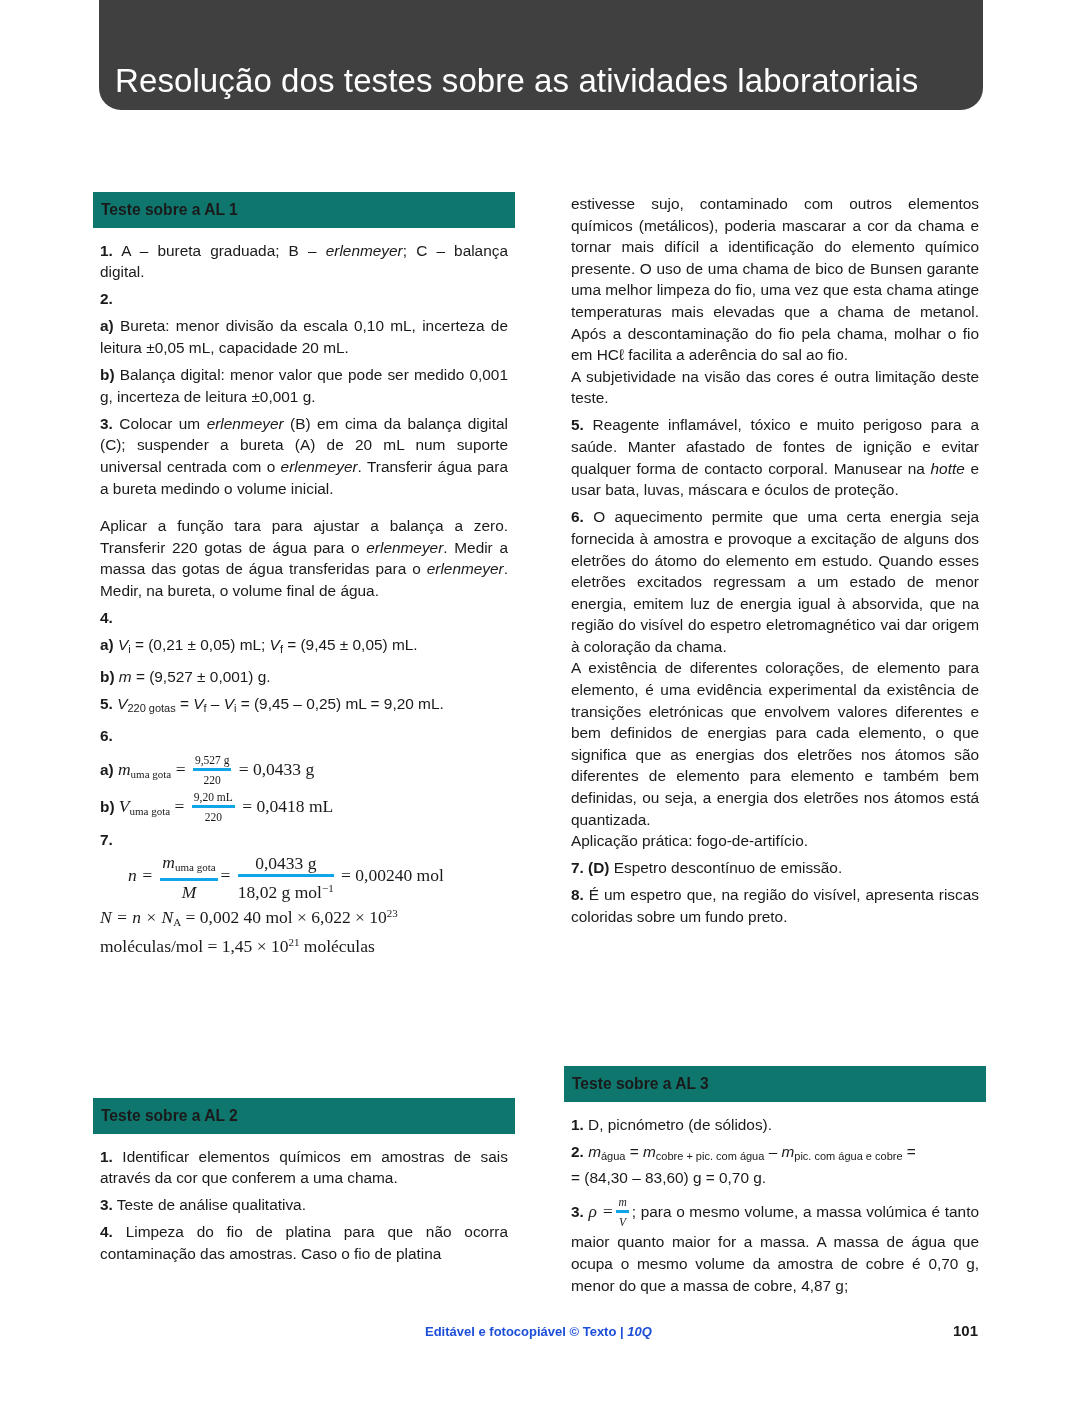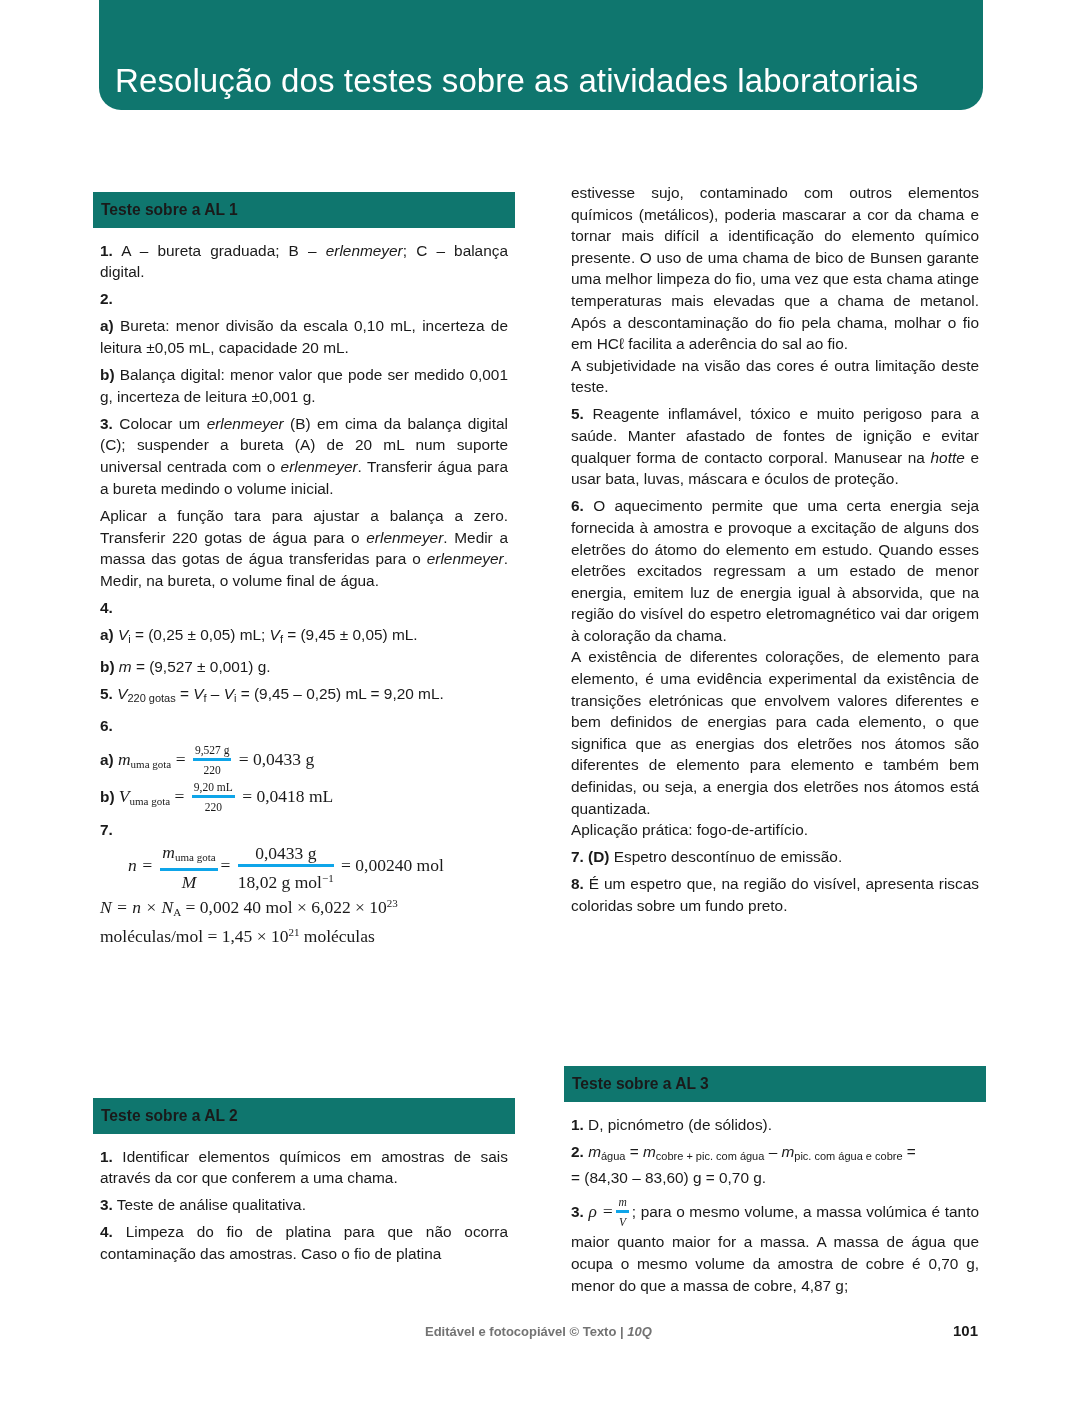--- a/index.html
+++ b/index.html
@@ -1,70 +1,70 @@
 <!DOCTYPE html>
 <html><head>
 <meta charset="utf-8">
 <style>
   html, body { margin: 0; padding: 0; background: #ffffff; }
   body { width: 1080px; height: 1405px; position: relative; overflow: hidden;
          font-family: "Liberation Sans", sans-serif; color: #1a1a1a; }
   .banner { position: absolute; left: 99px; top: 0; width: 884px; height: 110px;
-            background: #0f766e; border-radius: 0 0 22px 22px; }
+            background: #404040; border-radius: 0 0 22px 22px; }
   .banner-title { position: absolute; left: 16px; bottom: 10px; color: #ffffff;
                   font-size: 33px; letter-spacing: 0.1px; }
   .col { position: absolute; width: 408px; font-size: 15.4px; line-height: 21.6px; }
   .col p { margin: 0 0 5.5px 0; text-align: justify; }
   .sec-head { background: #0f766e; font-weight: bold; font-size: 15.6px;
               padding: 7px 8px 7px 8px; margin-bottom: 12px; }
   .col .body { padding: 0 7px; }
   b { font-weight: bold; }
   i { font-style: italic; }
   .serif { font-family: "Liberation Serif", serif; font-size: 17.5px; }
   .frac { display: inline-block; vertical-align: middle; text-align: center; margin: 0 3px; }
   .frac .num { display: block; border-bottom: 3px solid #0ea5e9; padding: 0 2px; line-height: 16px; }
   .frac .den { display: block; line-height: 18px; }
   .frac.small { font-size: 11.5px; }
   .frac.big .num, .frac.big .den { line-height: 22px; }
   sub.s { font-size: 11px; vertical-align: -3px; }
   sup.s { font-size: 11px; vertical-align: 6px; }
   .footer { position: absolute; top: 1324px; left: 0; width: 1080px; font-size: 13px; }
-  .footer-text { position: absolute; left: 425px; color: #737373; font-weight: bold; }
+  .footer-text { position: absolute; left: 425px; color: #1d4ed8; font-weight: bold; }
   .footer-page { position: absolute; left: 953px; font-weight: bold; font-size: 15px; color: #1a1a1a; top: -2px; }
 </style>
 </head>
 <body>
 
 <div class="banner">
   <div class="banner-title">Resolução dos testes sobre as atividades laboratoriais</div>
 </div>
 
 <div class="col" style="left:93px; top:192px; width:422px;">
   <div class="sec-head">Teste sobre a AL 1</div>
   <div class="body">
     <p><b>1.</b><span> A – bureta graduada; B – </span><i>erlenmeyer</i><span>; C – balança digital.</span></p>
     <p><b>2.</b></p>
     <p><b>a)</b><span> Bureta: menor divisão da escala 0,10 mL, incerteza de leitura ±0,05 mL, capacidade 20 mL.</span></p>
     <p><b>b)</b><span> Balança digital: menor valor que pode ser medido 0,001 g, incerteza de leitura ±0,001 g.</span></p>
-    <p style="margin-bottom:6px"><b>3.</b><span> Colocar um </span><i>erlenmeyer</i><span> (B) em cima da balança digital (C); suspender a bureta (A) de 20 mL num suporte universal centrada com o </span><i>erlenmeyer</i><span>. Transferir água para a bureta medindo o volume inicial.</span></p>
+    <p style="margin-bottom:16px"><b>3.</b><span> Colocar um </span><i>erlenmeyer</i><span> (B) em cima da balança digital (C); suspender a bureta (A) de 20 mL num suporte universal centrada com o </span><i>erlenmeyer</i><span>. Transferir água para a bureta medindo o volume inicial.</span></p>
     <p><span>Aplicar a função tara para ajustar a balança a zero. Transferir 220 gotas de água para o </span><i>erlenmeyer</i><span>. Medir a massa das gotas de água transferidas para o </span><i>erlenmeyer</i><span>. Medir, na bureta, o volume final de água.</span></p>
     <p><b>4.</b></p>
-    <p><b>a)</b> <i>V</i><sub class="s">i</sub><span> = (0,25 ± 0,05) mL; </span><i>V</i><sub class="s">f</sub><span> = (9,45 ± 0,05) mL.</span></p>
+    <p><b>a)</b> <i>V</i><sub class="s">i</sub><span> = (0,21 ± 0,05) mL; </span><i>V</i><sub class="s">f</sub><span> = (9,45 ± 0,05) mL.</span></p>
     <p><b>b)</b> <i>m</i><span> = (9,527 ± 0,001) g.</span></p>
     <p><b>5.</b> <i>V</i><sub class="s">220 gotas</sub><span> = </span><i>V</i><sub class="s">f</sub><span> – </span><i>V</i><sub class="s">i</sub><span> = (9,45 – 0,25) mL = 9,20 mL.</span></p>
     <p><b>6.</b></p>
     <p style="margin:0"><b>a)</b> <span class="serif"><i>m</i><sub class="s">uma gota</sub> = <span class="frac small"><span class="num">9,527 g</span><span class="den">220</span></span> <span>= 0,0433 g</span></span></p>
     <p style="margin:0 0 3px 0"><b>b)</b> <span class="serif"><i>V</i><sub class="s">uma gota</sub> = <span class="frac small"><span class="num">9,20 mL</span><span class="den">220</span></span> <span>= 0,0418 mL</span></span></p>
     <p style="margin:0"><b>7.</b></p>
     <p class="serif" style="padding-left:28px; margin:0"><i>n =</i> <span class="frac big"><span class="num"><i>m</i><sub class="s">uma gota</sub></span><span class="den"><i>M</i></span></span>= <span class="frac big"><span class="num">0,0433 g</span><span class="den"><span>18,02 g mol</span><sup class="s">−1</sup></span></span> <span>= 0,00240 mol</span></p>
     <p class="serif" style="margin:0; line-height:20px;"><i>N = n × N</i><sub class="s">A</sub><span> =  0,002 40 mol × 6,022 × 10</span><sup class="s">23</sup><br><span>moléculas/mol = 1,45 × 10</span><sup class="s">21</sup><span> moléculas</span></p>
   </div>
 </div>
 
-<div class="col" style="left:564px; top:182px; width:422px;">
+<div class="col" style="left:564px; top:193px; width:422px;">
   <div class="body">
     <p style="margin:0">estivesse sujo, contaminado com outros elementos químicos (metálicos), poderia mascarar a cor da chama e tornar mais difícil a identificação do elemento químico presente. O uso de uma chama de bico de Bunsen garante uma melhor limpeza do fio, uma vez que esta chama atinge temperaturas mais elevadas que a chama de metanol. Após a descontaminação do fio pela chama, molhar o fio em HCℓ facilita a aderência do sal ao fio.</p>
     <p>A subjetividade na visão das cores é outra limitação deste teste.</p>
     <p><b>5.</b><span> Reagente inflamável, tóxico e muito perigoso para a saúde. Manter afastado de fontes de ignição e evitar qualquer forma de contacto corporal. Manusear na </span><i>hotte</i><span> e usar bata, luvas, máscara e óculos de proteção.</span></p>
     <p style="margin:0"><b>6.</b><span> O aquecimento permite que uma certa energia seja fornecida à amostra e provoque a excitação de alguns dos eletrões do átomo do elemento em estudo. Quando esses eletrões excitados regressam a um estado de menor energia, emitem luz de energia igual à absorvida, que na região do visível do espetro eletromagnético vai dar origem à coloração da chama.</span></p>
     <p style="margin:0">A existência de diferentes colorações, de elemento para elemento, é uma evidência experimental da existência de transições eletrónicas que envolvem valores diferentes e bem definidos de energias para cada elemento, o que significa que as energias dos eletrões nos átomos são diferentes de elemento para elemento e também bem definidas, ou seja, a energia dos eletrões nos átomos está quantizada.</p>
     <p>Aplicação prática: fogo-de-artifício.</p>
     <p><b>7. (D)</b><span> Espetro descontínuo de emissão.</span></p>
     <p><b>8.</b><span> É um espetro que, na região do visível, apresenta riscas coloridas sobre um fundo preto.</span></p>
   </div>

